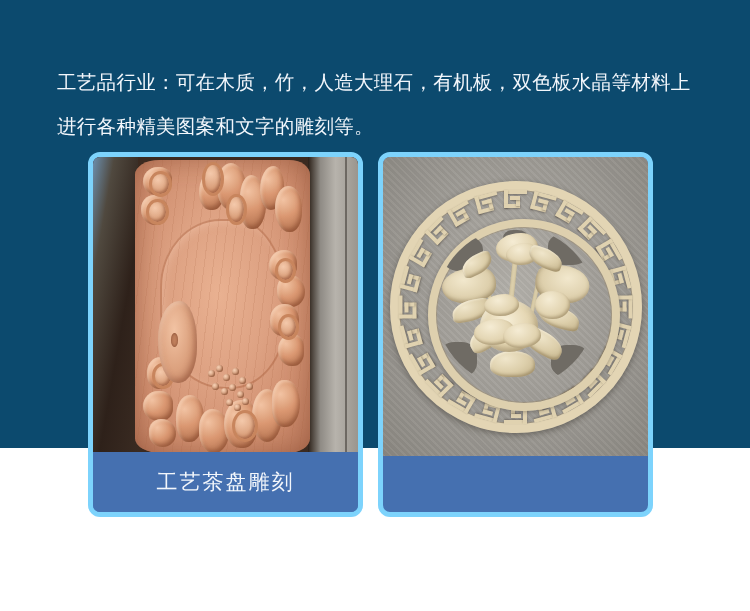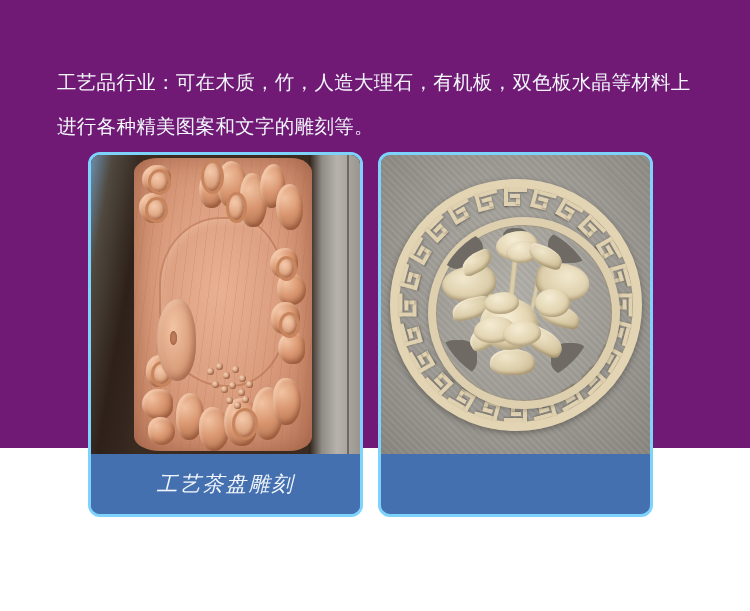--- a/index.html
+++ b/index.html
@@ -10,21 +10,21 @@
   body {
     width: 750px;
     height: 611px;
     overflow: hidden;
     font-family: "Liberation Sans", "DejaVu Sans", sans-serif;
   }
   #page {
     position: relative;
     width: 750px;
     height: 448px;
-    background: #701a75;
+    background: #0c4a6e;
     box-sizing: border-box;
   }
 
   
   .intro {
     position: absolute;
     left: 57px;
     top: 40px;
     width: 648px;
     color: #f3f7fc;
@@ -43,26 +43,25 @@
     top: 152px;
     width: 565px;
     height: 365px;
     display: flex;
     justify-content: space-between;
   }
   .card {
     position: relative;
     width: 275px;
     height: 365px;
-    border: 3px solid #7dd3fc;
+    border: 5px solid #7dd3fc;
     border-radius: 12px;
     box-sizing: border-box;
     overflow: hidden;
     background: #4570b0;
-    font-style: italic;
   }
   .card-photo {
     position: relative;
     width: 100%;
     height: 299px;
     overflow: hidden;
   }
   .card-caption {
     position: absolute;
     left: 0;

